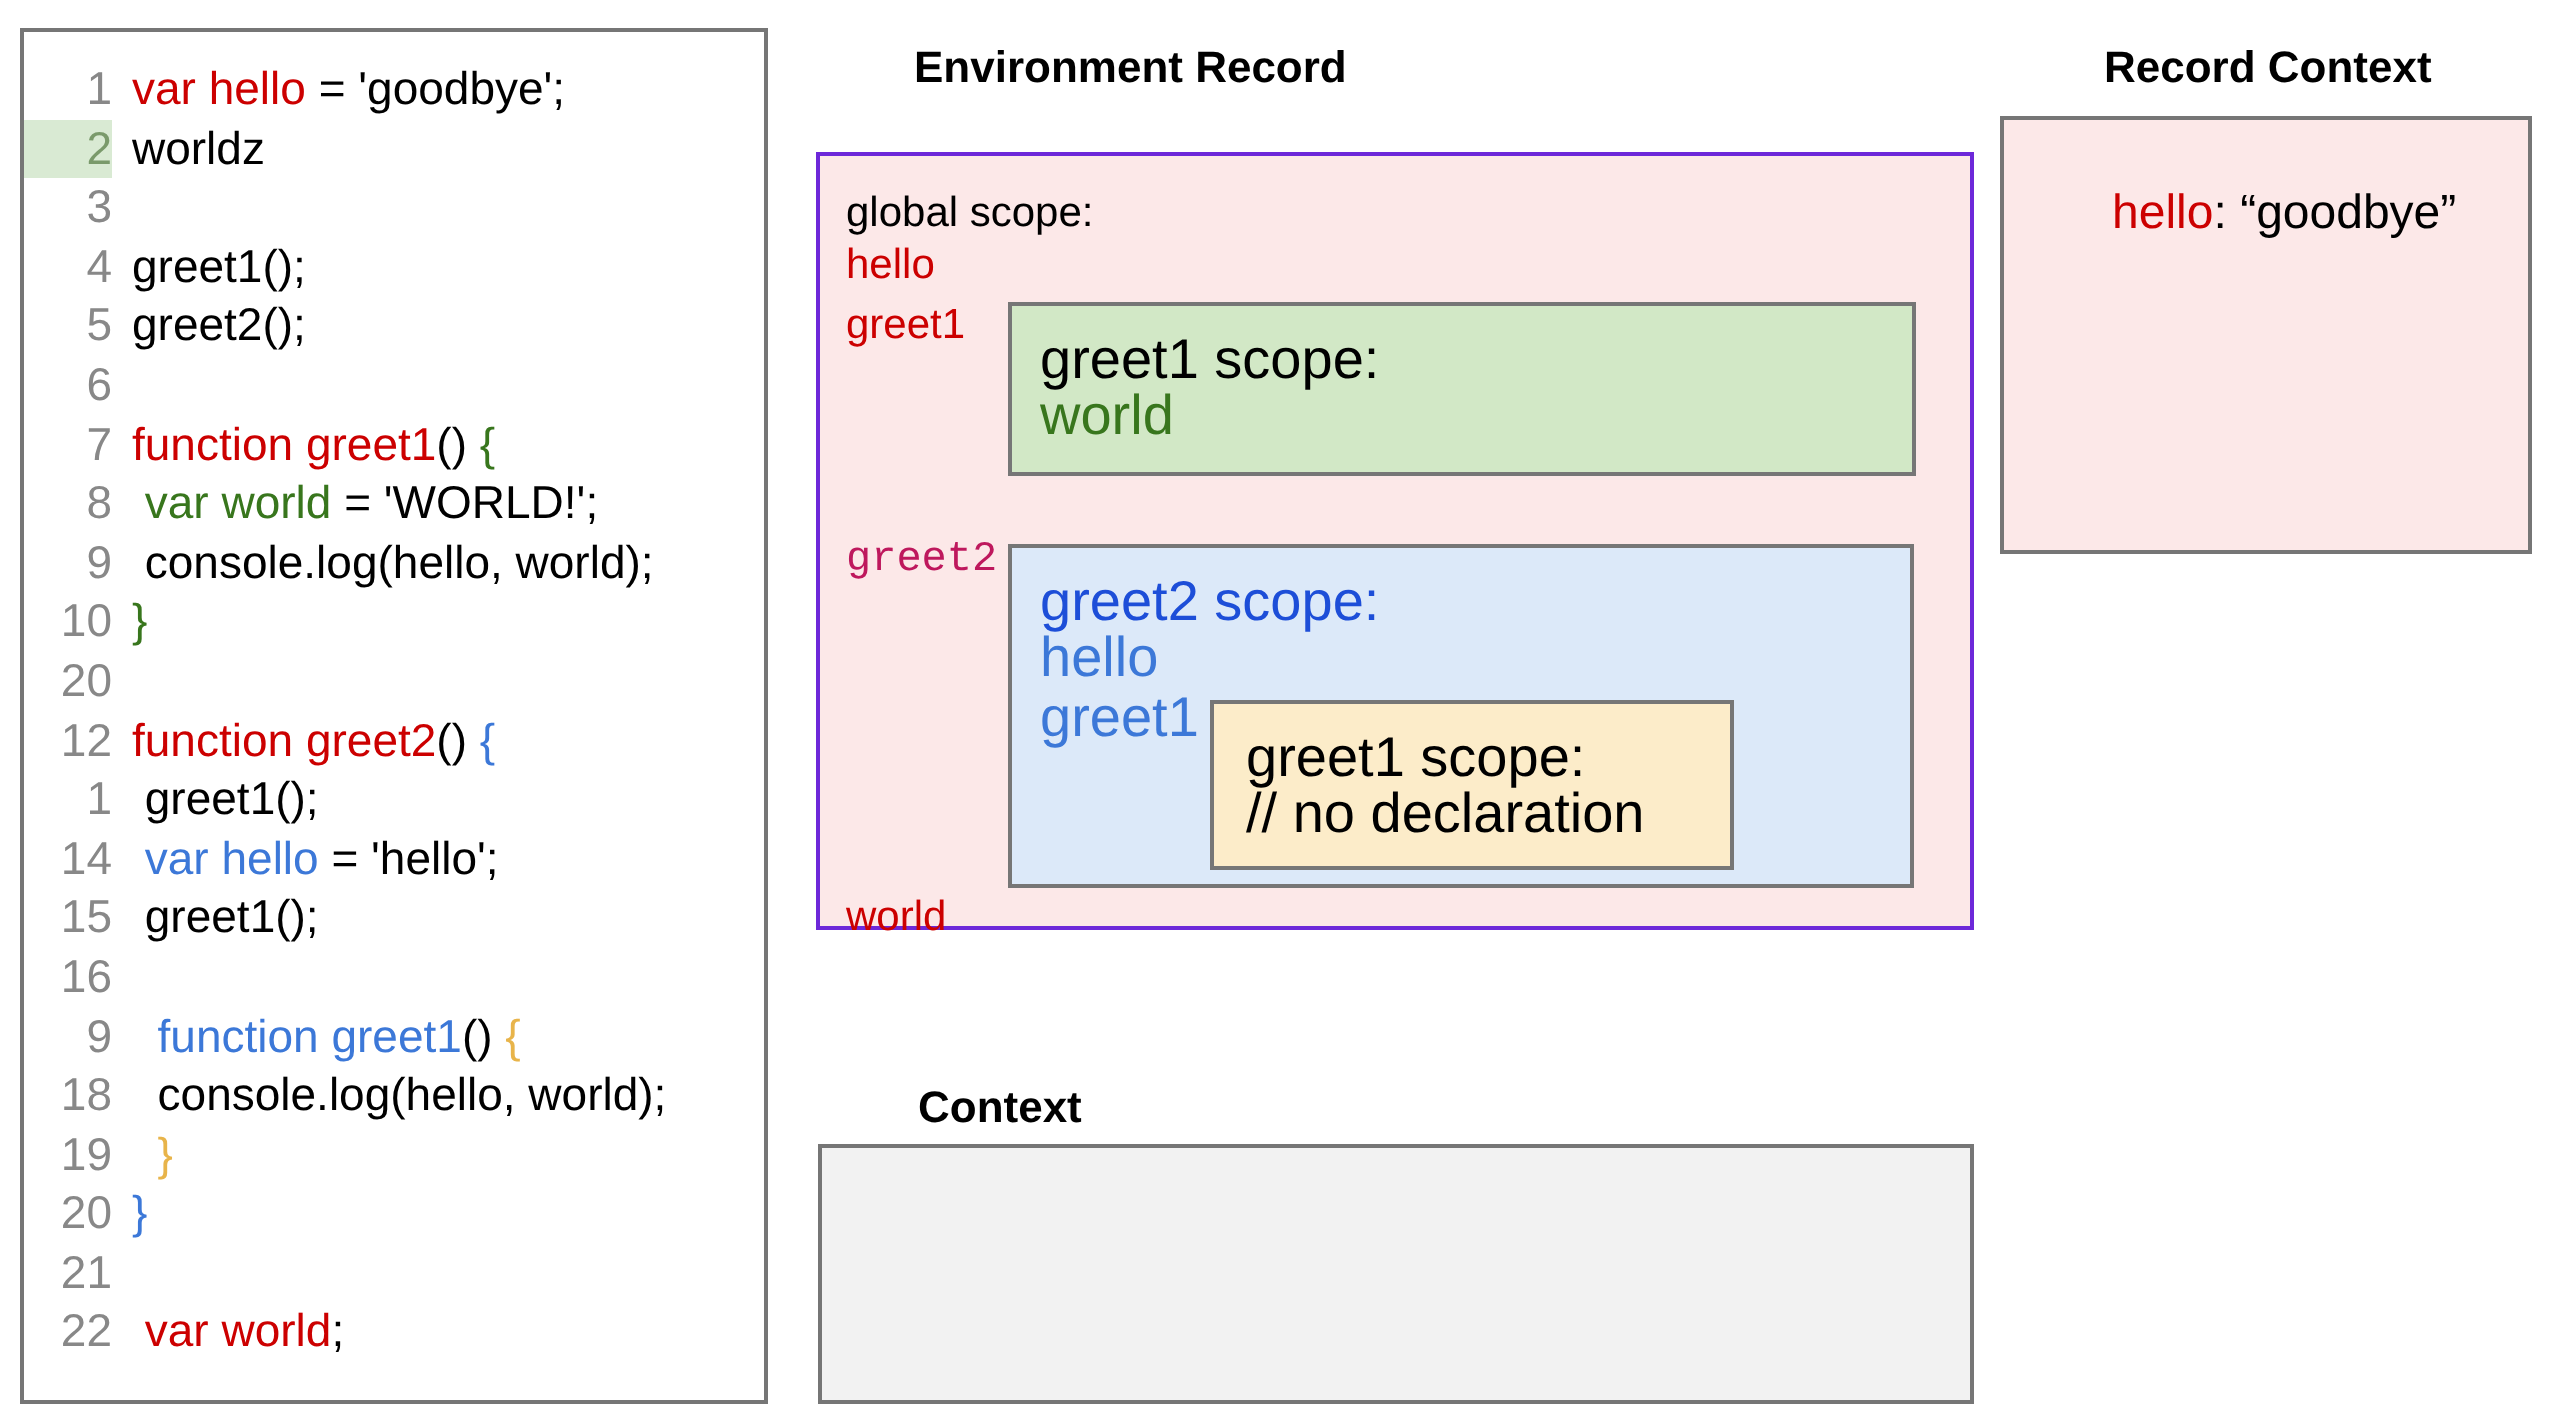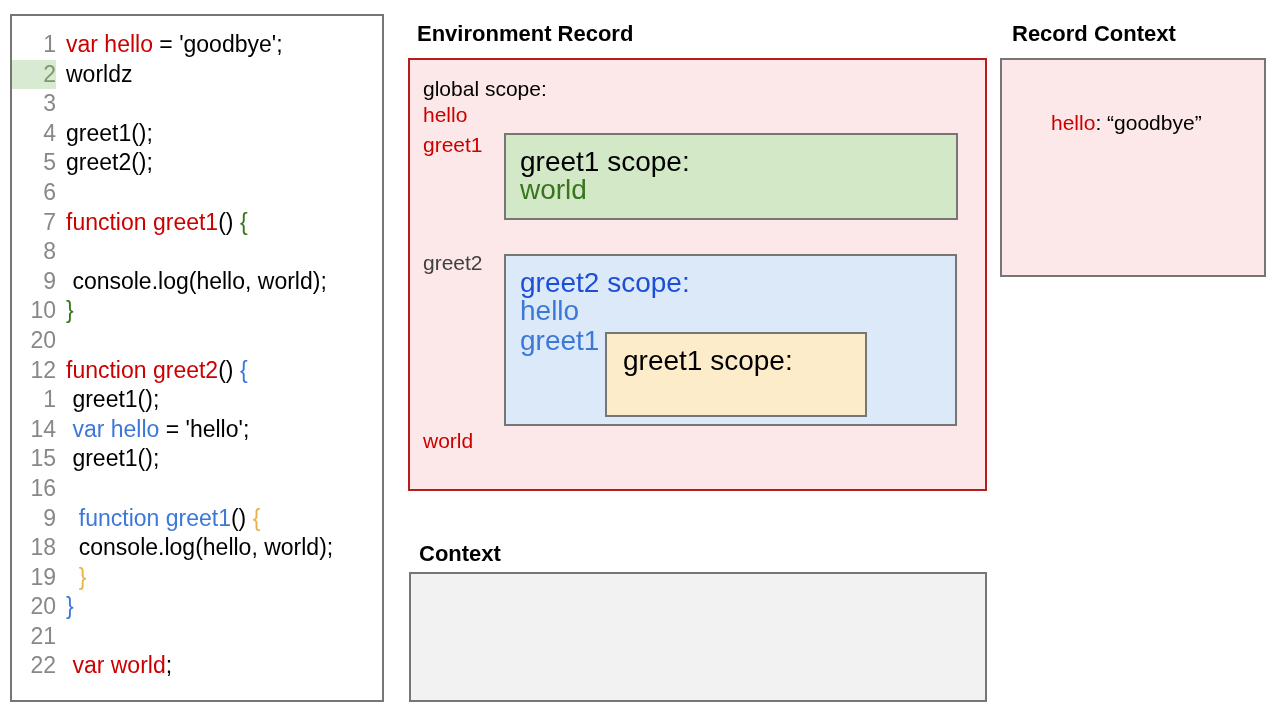--- a/index.html
+++ b/index.html
@@ -46,43 +46,44 @@
   .t-orange { color: #e8b44a; }
   .t-black  { color: #000000; }
 
   
   .section-title {
     position: absolute;
     font-size: 22px;
     font-weight: bold;
     color: #000000;
     line-height: 28px;
+    margin-left: 40px;
   }
   #env-title { left: 417px; top: 20px; }
   #global-title { left: 1012px; top: 20px; }
   #console-title { left: 419px; top: 540px; }
 
   
   #env-box {
     position: absolute;
-    left: 408px; top: 58px;
-    width: 579px; height: 433px;
+    left: 408px; top: 76px;
+    width: 579px; height: 389px;
     background: #fce8e8;
-    border: 2px solid #b91c1c;
+    border: 2px solid #6d28d9;
   }
   .scope-label {
     position: absolute;
     font-size: 21px;
     line-height: 26px;
     white-space: pre;
   }
   #global-scope-heading { left: 13px; top: 16px; color: #000000; }
   #global-var-hello  { left: 13px; top: 42px; color: #cc0000; }
   #global-var-greet1 { left: 13px; top: 72px; color: #cc0000; }
-  #global-var-greet2 { left: 13px; top: 190px; color: #404040; }
+  #global-var-greet2 { left: 13px; top: 190px; color: #be185d; font-family: Liberation Mono, monospace; }
   #global-var-world  { left: 13px; top: 368px; color: #cc0000; }
 
   #greet1-scope-box {
     position: absolute;
     left: 94px; top: 73px;
     width: 454px; height: 87px;
     background: #d2e8c6;
     border: 2px solid #767676;
   }
   #greet2-scope-box {
@@ -118,22 +119,22 @@
   
   #global-box {
     position: absolute;
     left: 1000px; top: 58px;
     width: 266px; height: 219px;
     background: #fce8e8;
     border: 2px solid #767676;
   }
   #global-entry {
     position: absolute;
-    left: 14px; top: 24px;
-    font-size: 21px;
+    left: 14px; top: 8px;
+    font-size: 24px;
     line-height: 26px;
     white-space: pre;
     color: #000000;
   }
 
   
   #console-box {
     position: absolute;
     left: 409px; top: 572px;
     width: 578px; height: 130px;
@@ -156,21 +157,21 @@
 
   <div id="code-panel">
     <div id="code-lines">
         <div class="code-line"><div class="gutter">1</div><div class="code-text"><span class="t-red">var hello</span><span class="t-black"> = 'goodbye';</span></div></div>
         <div class="code-line"><div class="gutter hl">2</div><div class="code-text"><span class="t-black">worldz</span></div></div>
         <div class="code-line"><div class="gutter">3</div><div class="code-text"><span class="t-black"></span></div></div>
         <div class="code-line"><div class="gutter">4</div><div class="code-text"><span class="t-black">greet1();</span></div></div>
         <div class="code-line"><div class="gutter">5</div><div class="code-text"><span class="t-black">greet2();</span></div></div>
         <div class="code-line"><div class="gutter">6</div><div class="code-text"><span class="t-black"></span></div></div>
         <div class="code-line"><div class="gutter">7</div><div class="code-text"><span class="t-red">function greet1</span><span class="t-black">() </span><span class="t-green">{</span></div></div>
-        <div class="code-line"><div class="gutter">8</div></div>
+        <div class="code-line"><div class="gutter">8</div><div class="code-text"><span class="t-green"> var world</span><span class="t-black"> = 'WORLD!';</span></div></div>
         <div class="code-line"><div class="gutter">9</div><div class="code-text"><span class="t-black"> console.log(hello, world);</span></div></div>
         <div class="code-line"><div class="gutter">10</div><div class="code-text"><span class="t-green">}</span></div></div>
         <div class="code-line"><div class="gutter">20</div><div class="code-text"><span class="t-black"></span></div></div>
         <div class="code-line"><div class="gutter">12</div><div class="code-text"><span class="t-red">function greet2</span><span class="t-black">() </span><span class="t-blue">{</span></div></div>
         <div class="code-line"><div class="gutter">1</div><div class="code-text"><span class="t-black"> greet1();</span></div></div>
         <div class="code-line"><div class="gutter">14</div><div class="code-text"><span class="t-blue"> var hello</span><span class="t-black"> = 'hello';</span></div></div>
         <div class="code-line"><div class="gutter">15</div><div class="code-text"><span class="t-black"> greet1();</span></div></div>
         <div class="code-line"><div class="gutter">16</div><div class="code-text"><span class="t-black"></span></div></div>
         <div class="code-line"><div class="gutter">9</div><div class="code-text"><span class="t-blue">  function greet1</span><span class="t-black">() </span><span class="t-orange">{</span></div></div>
         <div class="code-line"><div class="gutter">18</div><div class="code-text"><span class="t-black">  console.log(hello, world);</span></div></div>
@@ -195,20 +196,21 @@
       <div class="box-line" id="greet1-scope-world">world</div>
     </div>
 
     <div id="greet2-scope-box">
       <div class="box-line" id="greet2-scope-heading">greet2 scope:</div>
       <div class="box-line" id="greet2-scope-hello">hello</div>
       <div class="box-line" id="greet2-scope-greet1">greet1</div>
 
       <div id="greet1-inner-scope-box">
         <div class="box-line" id="greet1-inner-heading">greet1 scope:</div>
+        <div class="box-line" id="greet1-inner-note">// no declaration</div>
       </div>
     </div>
   </div>
 
   <div class="section-title" id="global-title">Record Context</div>
 
   <div id="global-box">
     <div id="global-entry">
       <span class="t-red">hello</span><span class="t-black">: “goodbye”</span>
     </div>

